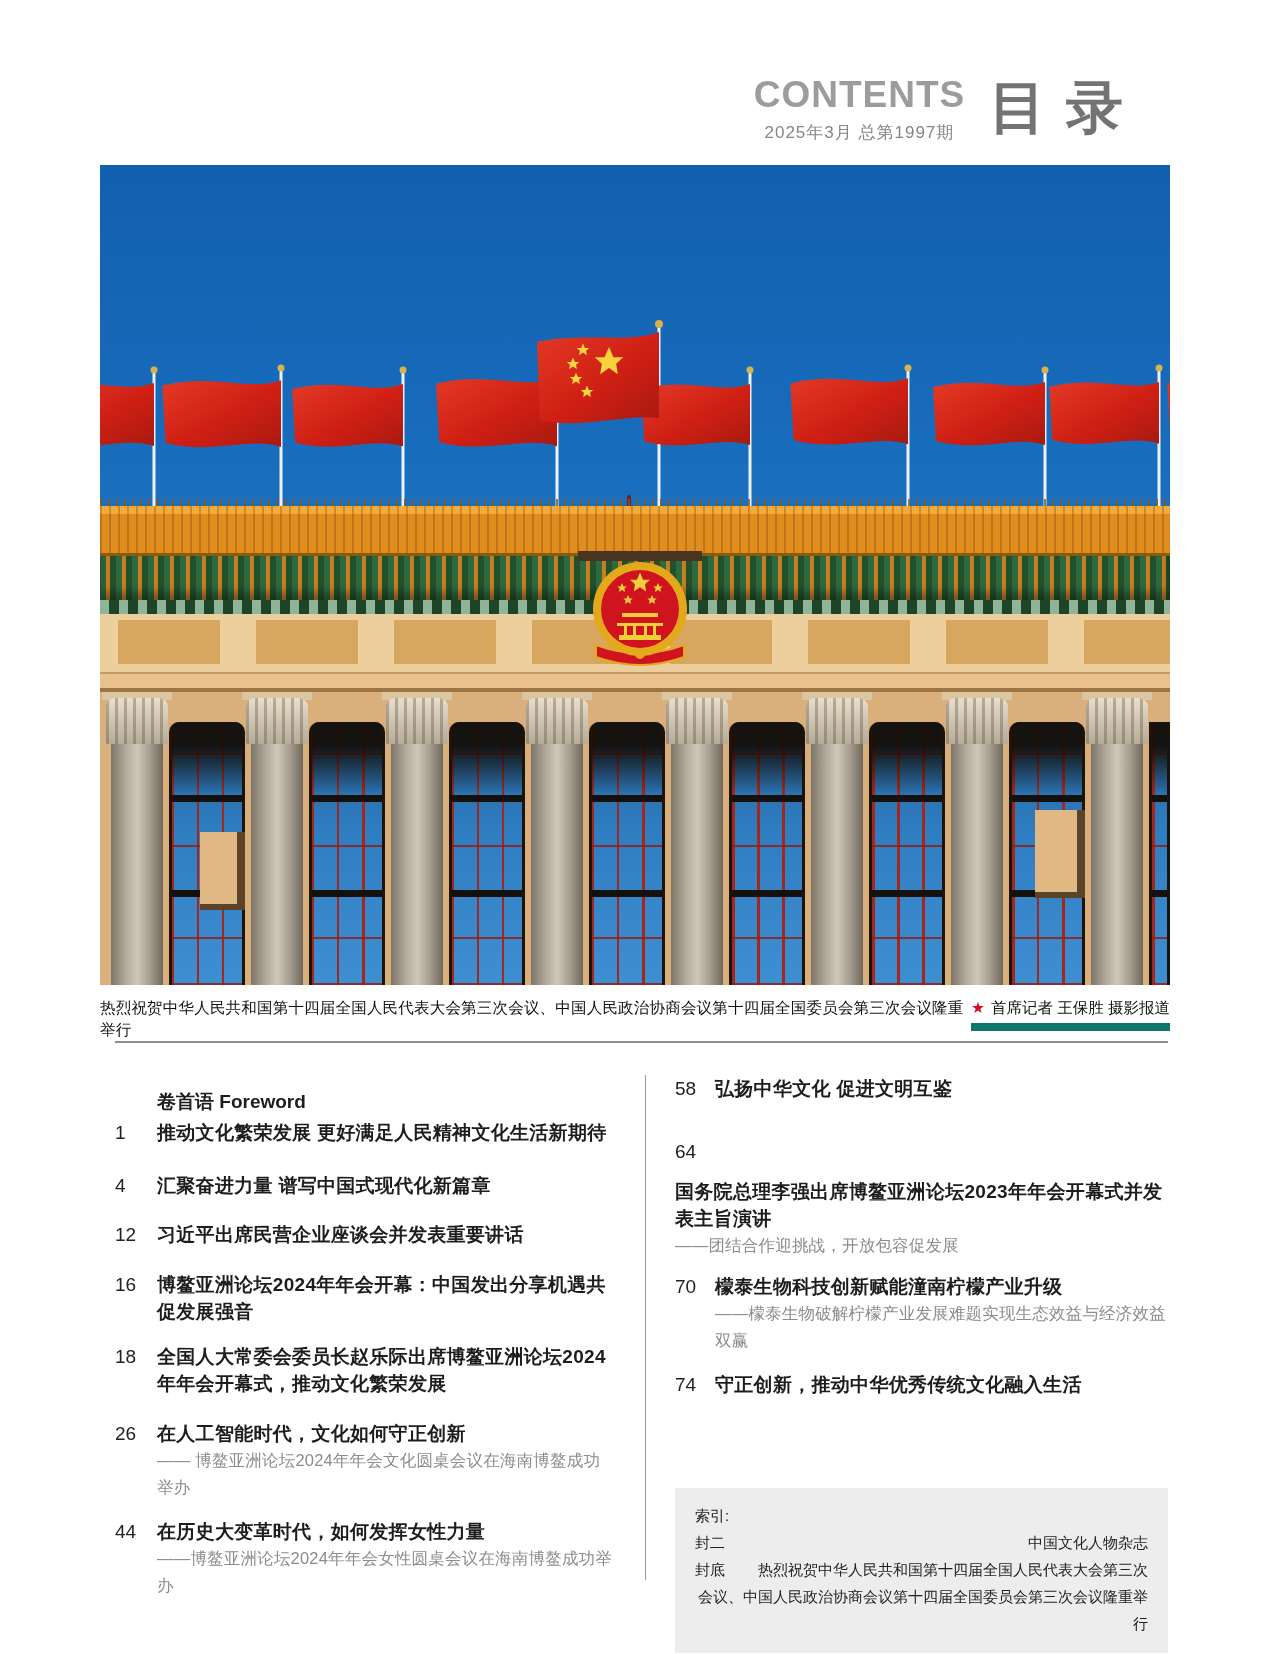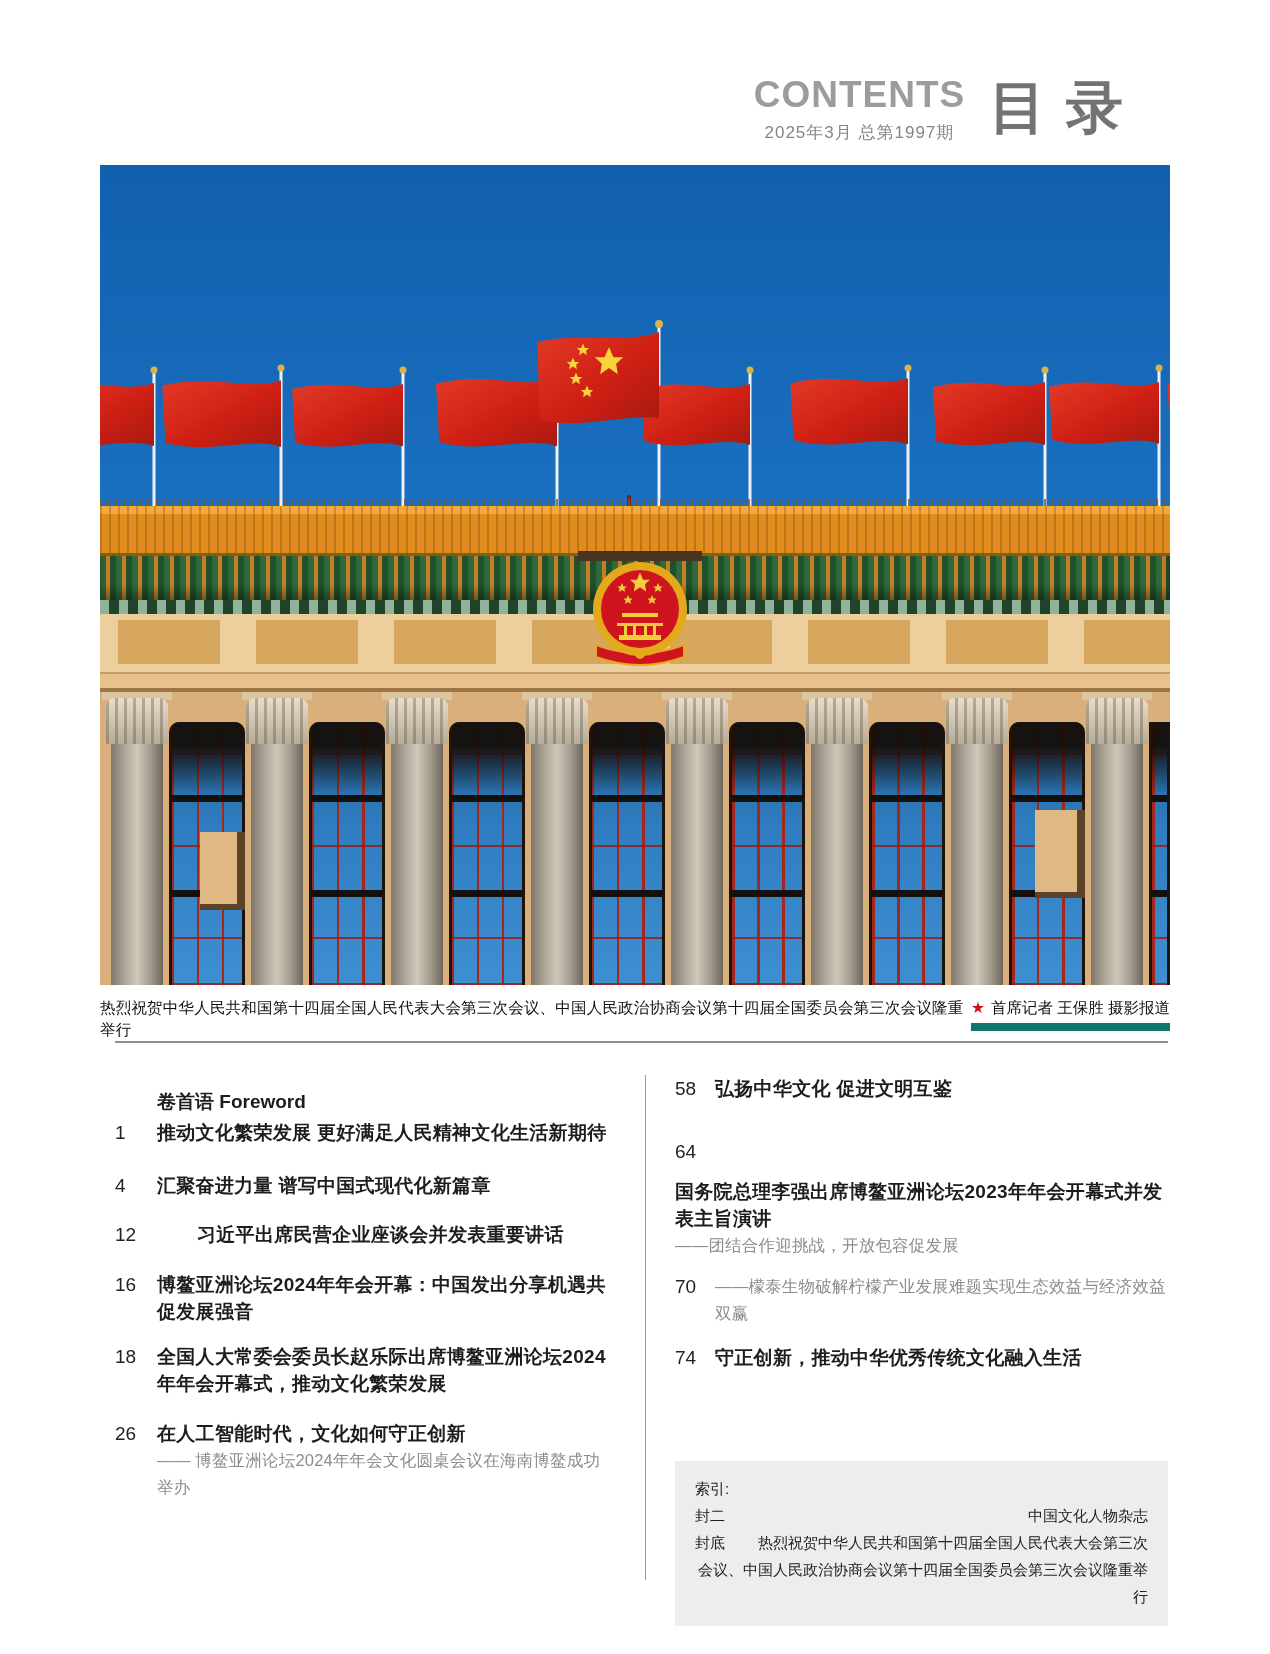--- a/index.html
+++ b/index.html
@@ -270,21 +270,21 @@
       <div class="tt">
           <div class="title">推动文化繁荣发展 更好满足人民精神文化生活新期待</div>
         </div>
     </div>
     <div class="toc-item" style="margin-top:26px;">
       <span class="pg">4</span>
       <div class="tt">
           <div class="title">汇聚奋进力量 谱写中国式现代化新篇章</div>
         </div>
     </div>
-    <div class="toc-item" style="margin-top:22px;gap:40px;">
+    <div class="toc-item" style="margin-top:22px;">
       <span class="pg">12</span>
       <div class="tt">
           <div class="title">习近平出席民营企业座谈会并发表重要讲话</div>
         </div>
     </div>
     <div class="toc-item" style="margin-top:23px;">
       <span class="pg">16</span>
       <div class="tt">
           <div class="title">博鳌亚洲论坛2024年年会开幕：中国发出分享机遇共促发展强音</div>
         </div>
@@ -293,20 +293,27 @@
       <span class="pg">18</span>
       <div class="tt">
           <div class="title">全国人大常委会委员长赵乐际出席博鳌亚洲论坛2024年年会开幕式，推动文化繁荣发展</div>
         </div>
     </div>
     <div class="toc-item" style="margin-top:23px;">
       <span class="pg">26</span>
       <div class="tt">
         <div class="title">在人工智能时代，文化如何守正创新</div>
         <div class="subtitle">—— 博鳌亚洲论坛2024年年会文化圆桌会议在海南博鳌成功举办</div>
+      </div>
+    </div>
+    <div class="toc-item" style="margin-top:17px;">
+      <span class="pg">44</span>
+      <div class="tt">
+        <div class="title">在历史大变革时代，如何发挥女性力量</div>
+        <div class="subtitle">——博鳌亚洲论坛2024年年会女性圆桌会议在海南博鳌成功举办</div>
       </div>
     </div>
   </div>
 
   <div class="toc-col right">
     <div class="toc-item" style="margin-top:0;">
       <span class="pg">58</span>
       <div class="tt">
           <div class="title">弘扬中华文化 促进文明互鉴</div>
         </div>
@@ -314,20 +321,21 @@
     <div class="toc-item" style="margin-top:36px;flex-direction:column;">
       <span class="pg">64</span>
       <div class="tt">
         <div class="title">国务院总理李强出席博鳌亚洲论坛2023年年会开幕式并发表主旨演讲</div>
         <div class="subtitle">——团结合作迎挑战，开放包容促发展</div>
       </div>
     </div>
     <div class="toc-item" style="margin-top:14px;">
       <span class="pg">70</span>
       <div class="tt">
+        <div class="title">檬泰生物科技创新赋能潼南柠檬产业升级</div>
         <div class="subtitle">——檬泰生物破解柠檬产业发展难题实现生态效益与经济效益双赢</div>
       </div>
     </div>
     <div class="toc-item" style="margin-top:17px;">
       <span class="pg">74</span>
       <div class="tt">
           <div class="title">守正创新，推动中华优秀传统文化融入生活</div>
         </div>
     </div>
 

